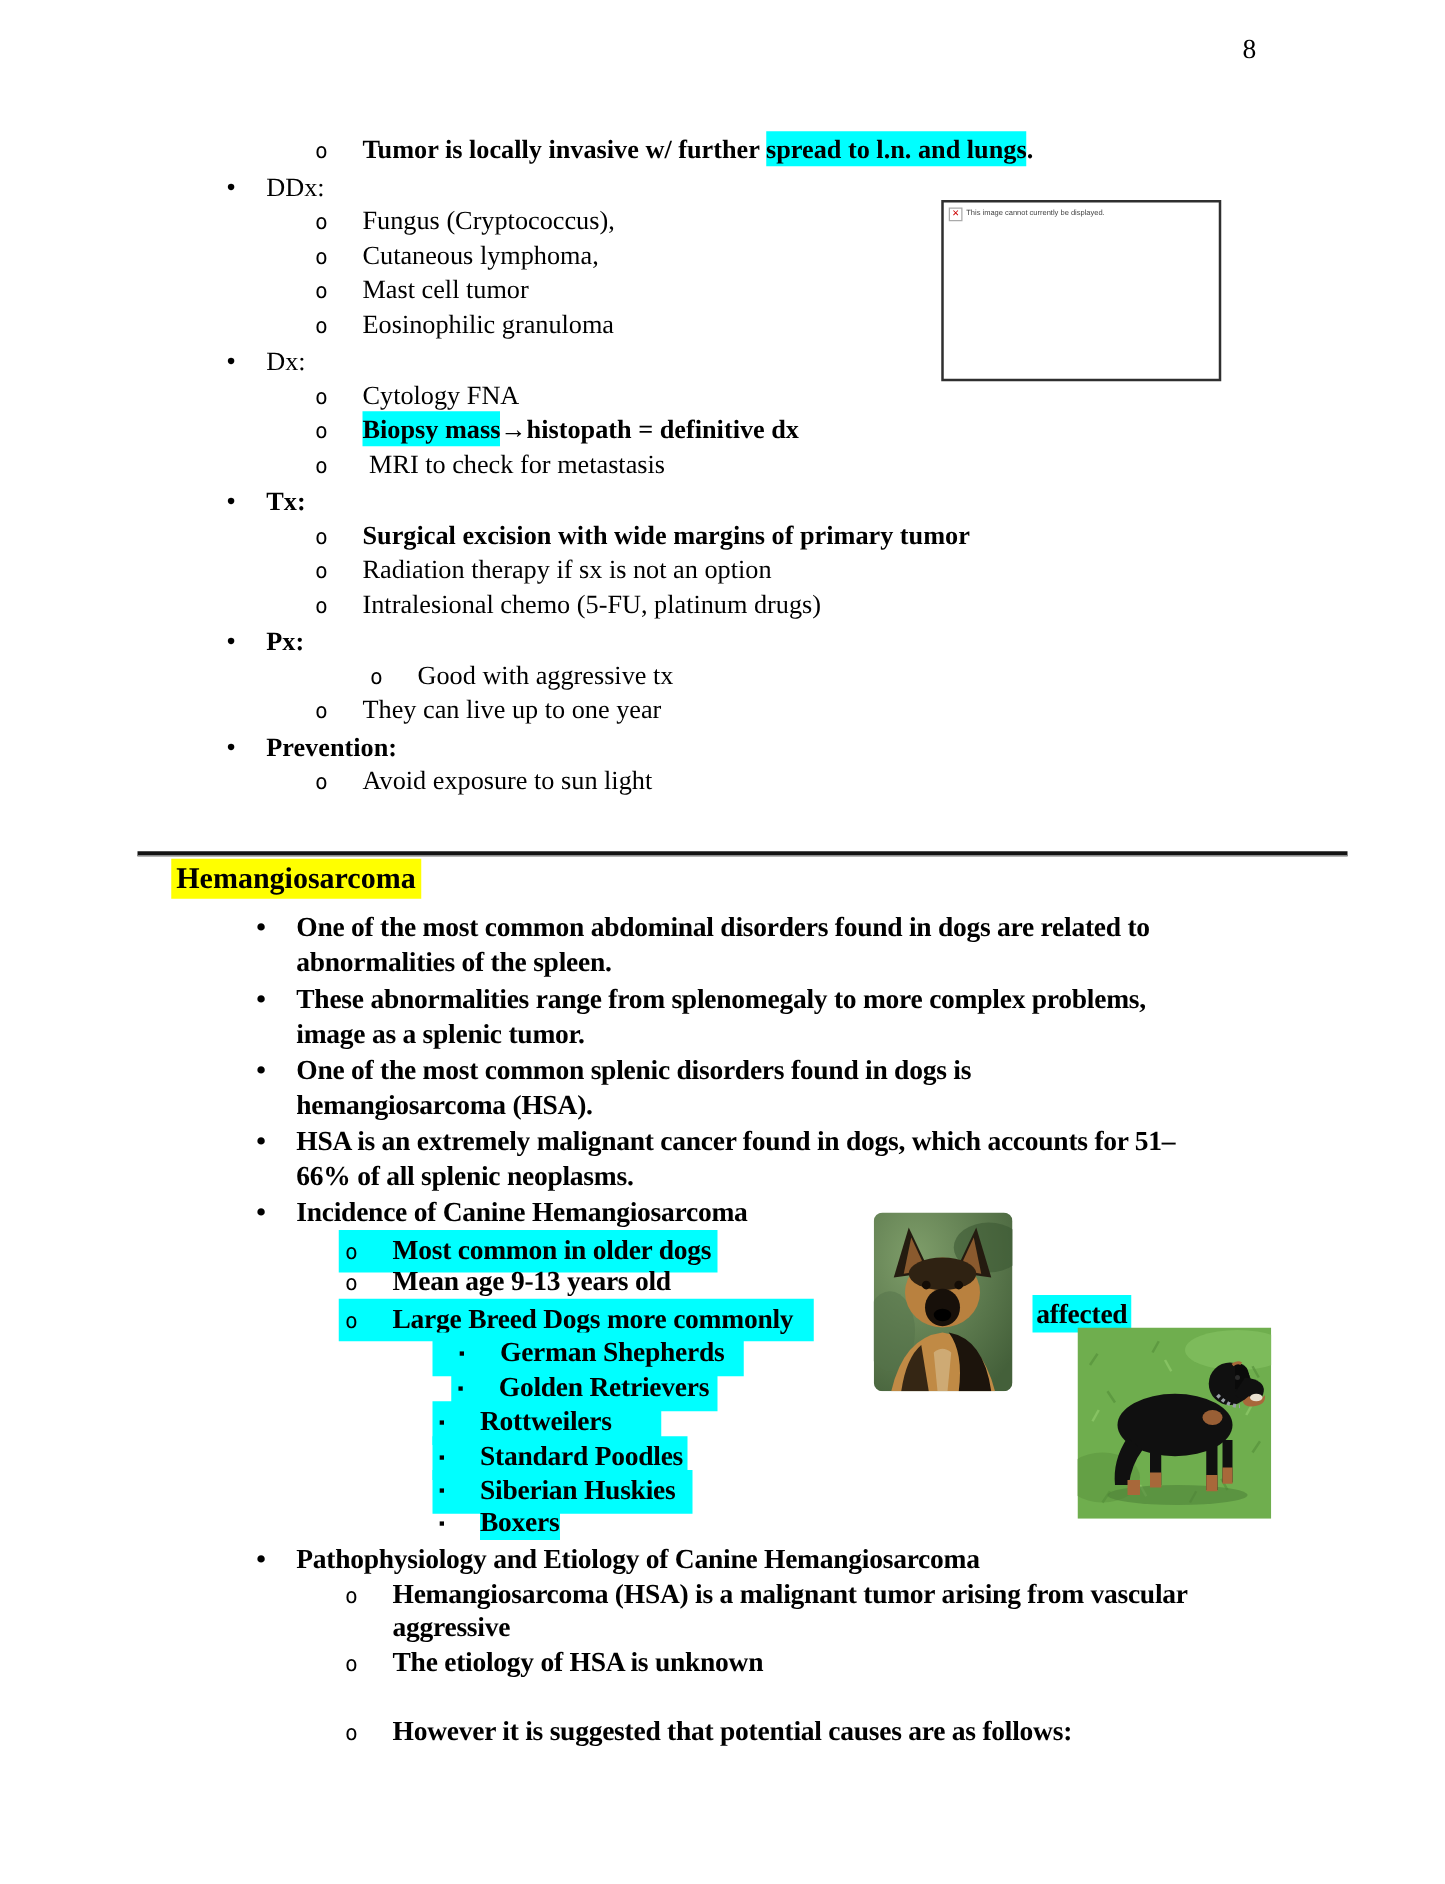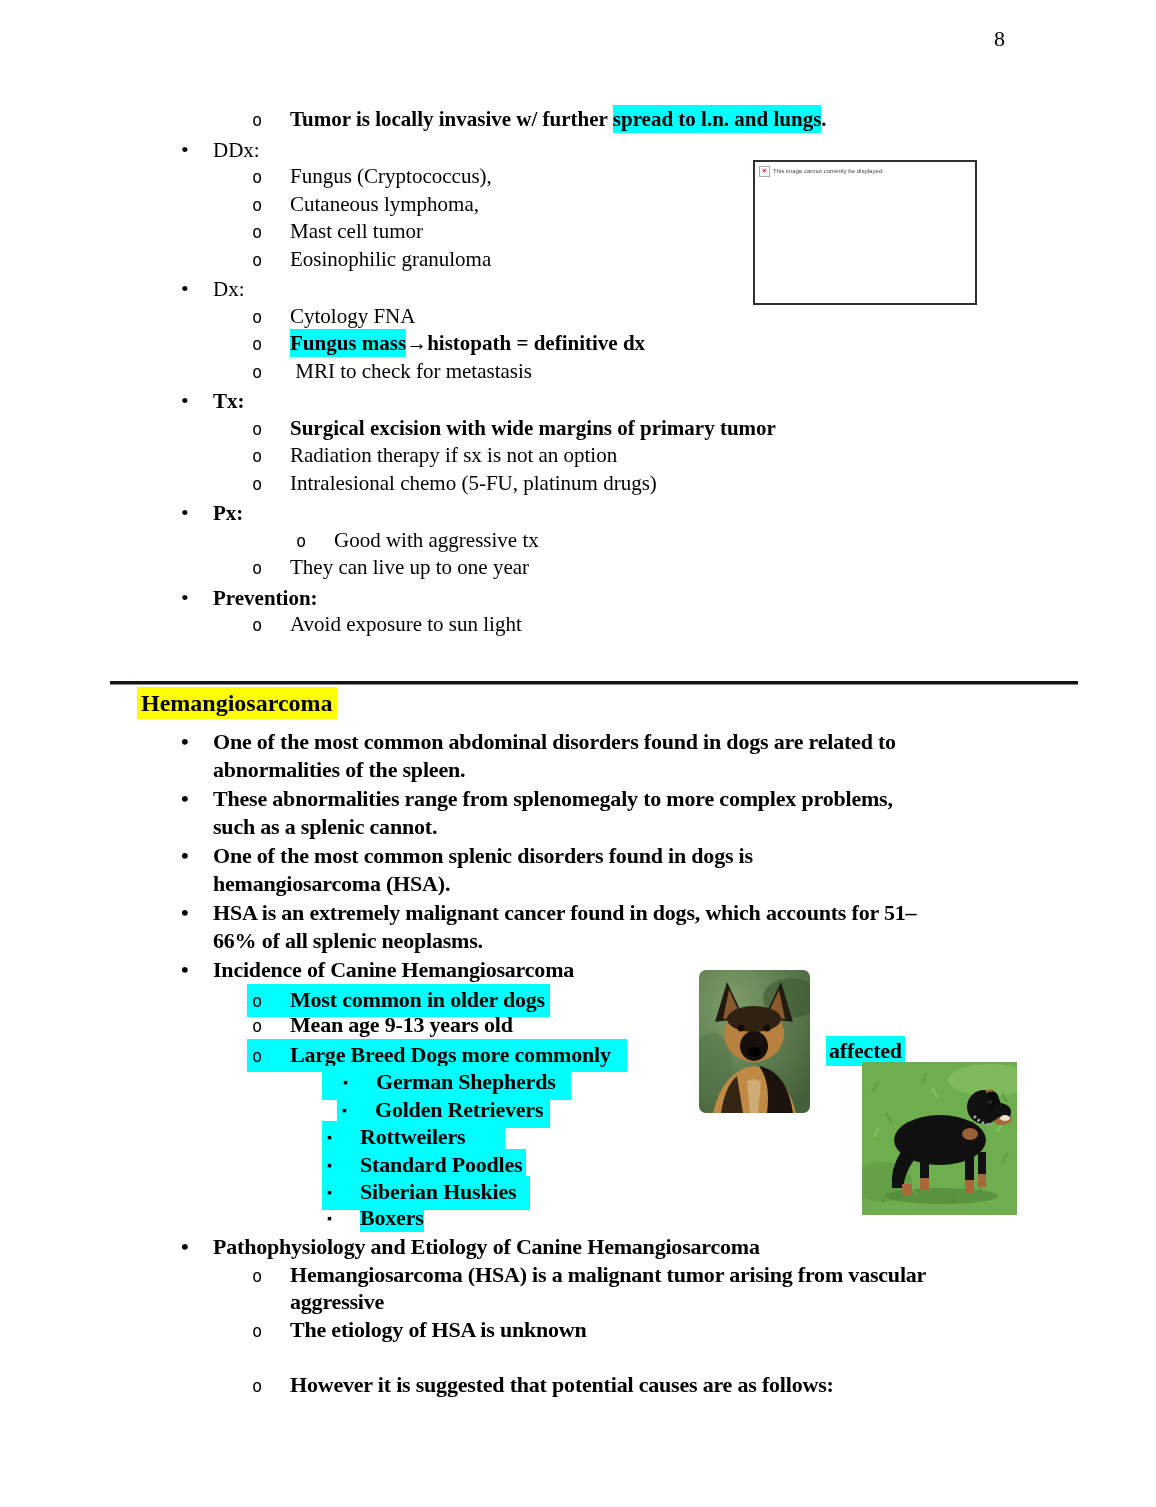--- a/index.html
+++ b/index.html
@@ -7,21 +7,21 @@
     position:relative; width:1156px; height:1507px; background:#ffffff;
     font-family:"Liberation Serif", serif; color:#000; overflow:hidden;
   }
   #page-number {
     position:absolute; left:994px; top:26px; font-size:22px;
   }
   
   .line {
     position:absolute; white-space:pre; font-size:21px; line-height:27px; height:27px;
   }
-  .sec2 .line { font-size:22px; font-weight:700; letter-spacing:-0.2px; }
+  .sec2 .line { font-size:22px; font-weight:700; letter-spacing:-0.2px;margin-left:24px; }
   .b { font-weight:700; }
   .mk { display:inline-block; white-space:pre; }
   .mk-disc   { font-size:22px; }
   .mk-circle { font-family:"DejaVu Sans Mono", monospace; font-size:17px; font-weight:400; }
   .mk-square { font-size:14px; position:relative; top:-2px; font-weight:400; }
   .hl-cyan  { background:#00ffff; padding:2px 0; }
   .hl-yellow{ background:#ffff00; padding:3px 4px; }
   .rowhl { background:#00ffff; display:inline-block; padding:2px 0; }
   
   #heading { position:absolute; left:137px; top:690px; font-size:24px; font-weight:700; }
@@ -68,42 +68,42 @@
 
   <div id="section1">
       <div class="line" style="top: 106px; left: 252px;"><span class="mk mk-circle" style="width: 38px;">o</span><span class="b">Tumor is locally invasive w/ further </span><span class="b hl-cyan">spread to l.n. and lungs</span><span class="b">.</span></div>
       <div class="line" style="top: 135.5px; left: 181px;"><span class="mk mk-disc" style="width: 32px;">•</span><span>DDx:</span></div>
       <div class="line" style="top: 163px; left: 252px;"><span class="mk mk-circle" style="width: 38px;">o</span><span>Fungus (Cryptococcus),</span></div>
       <div class="line" style="top: 190.5px; left: 252px;"><span class="mk mk-circle" style="width: 38px;">o</span><span>Cutaneous lymphoma,</span></div>
       <div class="line" style="top: 218px; left: 252px;"><span class="mk mk-circle" style="width: 38px;">o</span><span>Mast cell tumor</span></div>
       <div class="line" style="top: 245.5px; left: 252px;"><span class="mk mk-circle" style="width: 38px;">o</span><span>Eosinophilic granuloma</span></div>
       <div class="line" style="top: 275px; left: 181px;"><span class="mk mk-disc" style="width: 32px;">•</span><span>Dx:</span></div>
       <div class="line" style="top: 302.5px; left: 252px;"><span class="mk mk-circle" style="width: 38px;">o</span><span>Cytology FNA</span></div>
-      <div class="line" style="top: 330px; left: 252px;"><span class="mk mk-circle" style="width: 38px;">o</span><span class="b hl-cyan">Fungus mass</span><span class="b">→histopath = definitive dx</span></div>
+      <div class="line" style="top: 330px; left: 252px;"><span class="mk mk-circle" style="width: 38px;">o</span><span class="b hl-cyan">Biopsy mass</span><span class="b">→histopath = definitive dx</span></div>
       <div class="line" style="top: 357.5px; left: 252px;"><span class="mk mk-circle" style="width: 38px;">o</span><span> MRI to check for metastasis</span></div>
       <div class="line" style="top: 387px; left: 181px;"><span class="mk mk-disc" style="width: 32px;">•</span><span class="b">Tx:</span></div>
       <div class="line" style="top: 414.5px; left: 252px;"><span class="mk mk-circle" style="width: 38px;">o</span><span class="b">Surgical excision with wide margins of primary tumor</span></div>
       <div class="line" style="top: 442px; left: 252px;"><span class="mk mk-circle" style="width: 38px;">o</span><span>Radiation therapy if sx is not an option</span></div>
       <div class="line" style="top: 469.5px; left: 252px;"><span class="mk mk-circle" style="width: 38px;">o</span><span>Intralesional chemo (5-FU, platinum drugs)</span></div>
       <div class="line" style="top: 499px; left: 181px;"><span class="mk mk-disc" style="width: 32px;">•</span><span class="b">Px:</span></div>
       <div class="line" style="top: 526.5px; left: 252px; margin-left: 44px;"><span class="mk mk-circle" style="width: 38px;">o</span><span>Good with aggressive tx</span></div>
       <div class="line" style="top: 554px; left: 252px;"><span class="mk mk-circle" style="width: 38px;">o</span><span>They can live up to one year</span></div>
       <div class="line" style="top: 583.5px; left: 181px;"><span class="mk mk-disc" style="width: 32px;">•</span><span class="b">Prevention:</span></div>
       <div class="line" style="top: 611px; left: 252px;"><span class="mk mk-circle" style="width: 38px;">o</span><span>Avoid exposure to sun light</span></div>
     </div>
 
   <div id="divider"></div>
 
   <div id="heading"><span class="hl-yellow">Hemangiosarcoma</span></div>
 
   <div id="section2" class="sec2">
       <div class="line" style="top: 728px; left: 181px;"><span class="mk mk-disc" style="width: 32px;">•</span><span>One of the most common abdominal disorders found in dogs are related to</span></div>
       <div class="line" style="top: 755.5px; left: 213px;"><span>abnormalities of the spleen.</span></div>
       <div class="line" style="top: 785px; left: 181px;"><span class="mk mk-disc" style="width: 32px;">•</span><span>These abnormalities range from splenomegaly to more complex problems,</span></div>
-      <div class="line" style="top: 812.5px; left: 213px;"><span>such as a splenic cannot.</span></div>
+      <div class="line" style="top: 812.5px; left: 213px;"><span>image as a splenic tumor.</span></div>
       <div class="line" style="top: 842px; left: 181px;"><span class="mk mk-disc" style="width: 32px;">•</span><span>One of the most common splenic disorders found in dogs is</span></div>
       <div class="line" style="top: 869.5px; left: 213px;"><span>hemangiosarcoma (HSA).</span></div>
       <div class="line" style="top: 899px; left: 181px;"><span class="mk mk-disc" style="width: 32px;">•</span><span>HSA is an extremely malignant cancer found in dogs, which accounts for 51–</span></div>
       <div class="line" style="top: 926.5px; left: 213px;"><span>66% of all splenic neoplasms.</span></div>
       <div class="line" style="top: 956px; left: 181px;"><span class="mk mk-disc" style="width: 32px;">•</span><span>Incidence of Canine Hemangiosarcoma</span></div>
       <div class="line" style="top: 983.5px; left: 247px;"><span class="rowhl" style="padding-left: 5px; padding-right: 5px;"><span class="mk mk-circle" style="width: 38px;">o</span><span>Most common in older dogs</span></span></div>
       <div class="line" style="top: 1011px; left: 252px;"><span class="mk mk-circle" style="width: 38px;">o</span><span>Mean age 9-13 years old</span></div>
       <div class="line" style="top: 1038.5px; left: 247px;"><span class="rowhl" style="padding-left: 5px; padding-right: 16px;"><span class="mk mk-circle" style="width: 38px;">o</span><span>Large Breed Dogs more commonly</span></span></div>
       <div class="line" style="top: 1066px; left: 322px;"><span class="rowhl" style="padding-left: 21px; padding-right: 15px;"><span class="mk mk-square" style="width: 33px;">▪</span><span>German Shepherds</span></span></div>
       <div class="line" style="top: 1093.5px; left: 322px; padding-left: 15px;"><span class="rowhl" style="padding-left: 5px; padding-right: 7px;"><span class="mk mk-square" style="width: 33px;">▪</span><span>Golden Retrievers</span></span></div>

